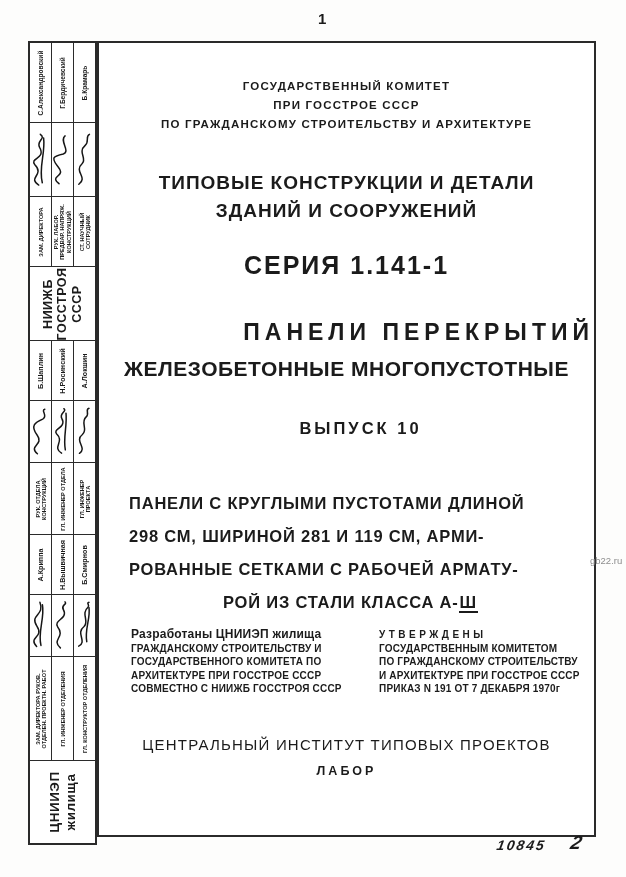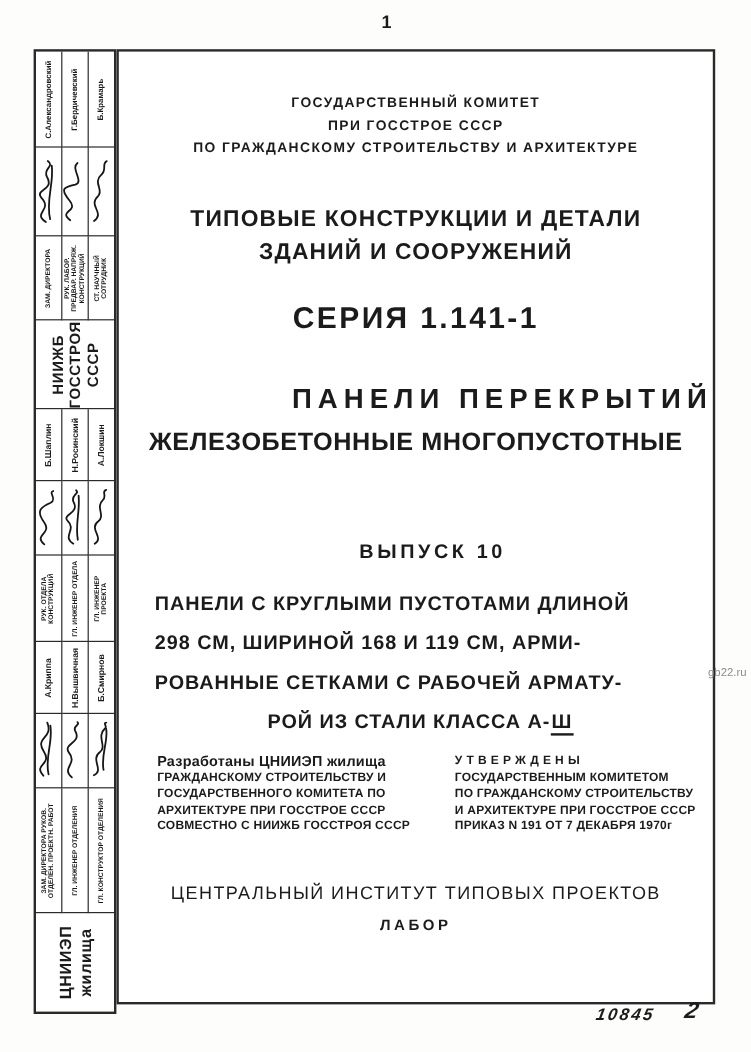--- a/index.html
+++ b/index.html
@@ -12,21 +12,21 @@
   #frame{
     position:absolute;left:97px;top:41px;width:499px;height:796px;
     border:2px solid #2a2a2a;box-sizing:border-box;background:#fff;
   }
   .centerline{position:absolute;left:0;right:0;text-align:center;white-space:nowrap;}
   #committee{top:34px;font-size:11.5px;font-weight:700;letter-spacing:1.2px;line-height:19px;}
   #typical{top:126px;font-size:19px;font-weight:700;letter-spacing:1px;line-height:28px;}
   #series{top:208px;font-size:25px;font-weight:700;letter-spacing:2px;}
   #subject1{top:276px;font-size:23px;font-weight:700;letter-spacing:5px;text-align:right;}
   #subject2{top:314px;font-size:21px;font-weight:700;letter-spacing:0.5px;}
-  #issue{top:408px;font-size:16.5px;font-weight:700;letter-spacing:3px;margin-left:28px;}
+  #issue{top:376px;font-size:16.5px;font-weight:700;letter-spacing:3px;margin-left:28px;}
   #descr{
     position:absolute;top:444px;left:30px;right:22px;
     font-size:16.5px;font-weight:700;letter-spacing:0.8px;line-height:33px;text-align:left;
   }
   #descr .last{text-align:center;}
   .steel{border-bottom:2.5px solid #1b1b1b;padding:0 1px;}
   .twocol{position:absolute;font-size:10px;font-weight:700;line-height:13.5px;text-align:left;letter-spacing:0.2px;}
   #developed{top:585px;left:32px;width:238px;}
   #developed .first{font-size:12px;letter-spacing:0.2px;}
   #approved{top:585px;left:280px;width:212px;}
@@ -234,21 +234,21 @@
 
   <div id="series" class="centerline">СЕРИЯ 1.141-1</div>
 
   <div id="subject1" class="centerline">ПАНЕЛИ ПЕРЕКРЫТИЙ</div>
   <div id="subject2" class="centerline">ЖЕЛЕЗОБЕТОННЫЕ МНОГОПУСТОТНЫЕ</div>
 
   <div id="issue" class="centerline">ВЫПУСК 10</div>
 
   <div id="descr">
     <span style="display:block">ПАНЕЛИ С КРУГЛЫМИ ПУСТОТАМИ ДЛИНОЙ</span>
-    <span style="display:block">298 СМ, ШИРИНОЙ 168 И 119 СМ, АРМИ-</span>
+    <span style="display:block">298 СМ, ШИРИНОЙ 281 И 119 СМ, АРМИ-</span>
     <span style="display:block">РОВАННЫЕ СЕТКАМИ С РАБОЧЕЙ АРМАТУ-</span>
     <span class="last" style="display:block"><span>РОЙ ИЗ СТАЛИ КЛАССА А-</span><span class="steel">Ш</span></span>
   </div>
 
   <div id="developed" class="twocol">
     <span class="first" style="display:block">Разработаны ЦНИИЭП жилища</span>
     <span style="display:block">ГРАЖДАНСКОМУ СТРОИТЕЛЬСТВУ И</span>
     <span style="display:block">ГОСУДАРСТВЕННОГО КОМИТЕТА ПО</span>
     <span style="display:block">АРХИТЕКТУРЕ ПРИ ГОССТРОЕ СССР</span>
     <span style="display:block">СОВМЕСТНО С НИИЖБ ГОССТРОЯ СССР</span>

